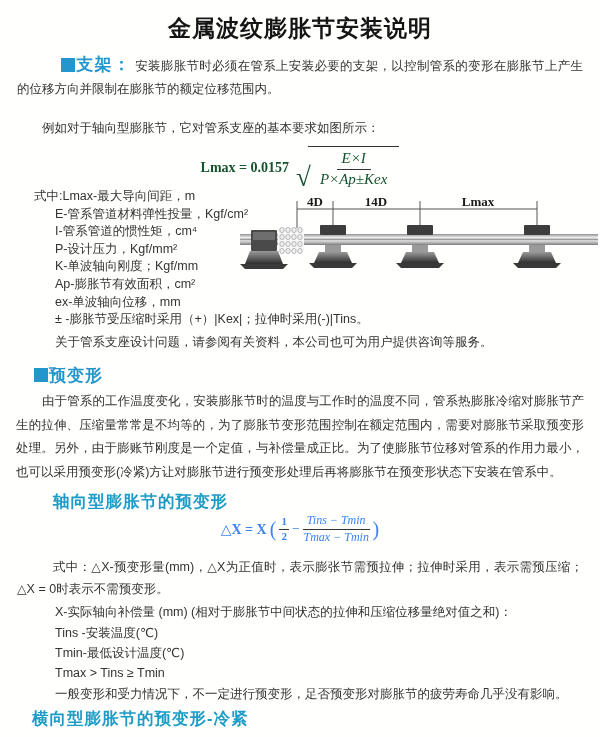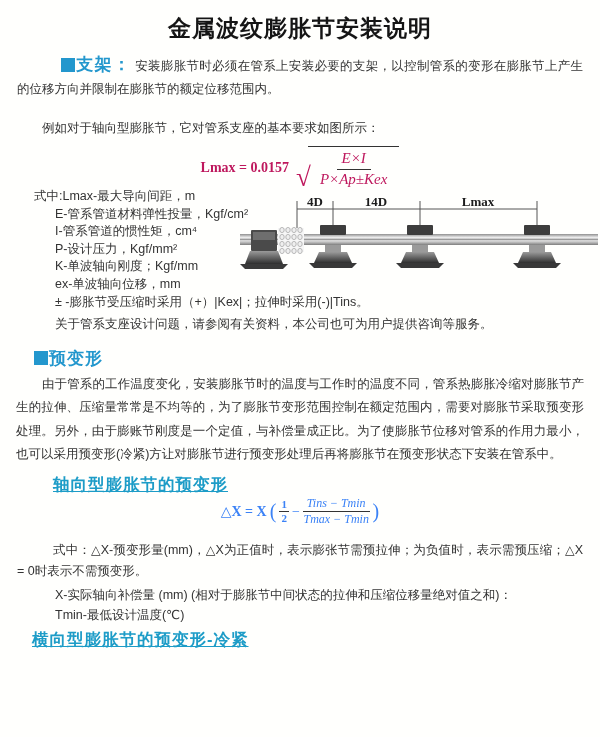--- a/index.html
+++ b/index.html
@@ -43,21 +43,21 @@
     font-size:17px;font-weight:600;
     letter-spacing:1px;
     margin-right:4px;
   }
   .p2{text-indent:25px;margin-top:16px;}
   
   .formula1{
     margin-top:6px;
     text-align:center;
     font-family:"Liberation Serif","DejaVu Serif",serif;
-    font-size:14px;font-weight:bold;color:#be185d;
+    font-size:14px;font-weight:bold;color:#14532d;
     height:38px;
   }
   .f1-inner{display:inline-flex;align-items:center;}
   .rad{display:inline-flex;align-items:flex-end;margin-left:7px;}
   .rad-sign{font-size:27px;font-weight:normal;line-height:0.9;margin-right:-3px;}
   .rad-body{border-top:1.3px solid #333;padding:2px 7px 0 7px;}
   .frac{display:inline-flex;flex-direction:column;align-items:center;
         font-style:italic;font-weight:normal;font-size:15px;line-height:1.3;}
   .frac .num{padding:0 5px;border-bottom:1px solid #333;}
   .frac .den{padding:0 5px;}
@@ -76,21 +76,21 @@
   }
   .sec-head .sq{
     display:inline-block;width:14px;height:14px;
     background:var(--accent);vertical-align:-1px;margin-right:1px;
   }
   .body-just{margin:3px 16px 0 16px;font-size:12.5px;line-height:23.5px;
     text-align:justify;text-indent:26px;}
   .sub-head{
     margin:7px 0 0 53px;
     color:var(--heading2);
-    font-size:16.5px;font-weight:600;letter-spacing:1px;text-decoration:underline;
+    font-size:16.5px;font-weight:600;letter-spacing:1px;
   }
   .sub-head.lateral{margin-left:32px;margin-top:4px;}
   
   .formula-c{
     text-align:center;
     font-family:"Liberation Serif","DejaVu Serif",serif;
     font-size:14px;font-weight:bold;color:#3b82f6;
     height:40px;
   }
   .fc-inner{display:inline-flex;align-items:center;gap:3px;}
@@ -131,20 +131,21 @@
       </span>
     </span>
   </div>
 
   <div class="defs">
     <div class="def-line">式中:Lmax-最大导向间距，m</div>
     <div class="def-line">E-管系管道材料弹性投量，Kgf/cm²</div>
     <div class="def-line">I-管系管道的惯性矩，cm⁴</div>
     <div class="def-line">P-设计压力，Kgf/mm²</div>
     <div class="def-line">K-单波轴向刚度；Kgf/mm</div>
+    <div class="def-line">Ap-膨胀节有效面积，cm²</div>
     <div class="def-line">ex-单波轴向位移，mm</div>
     <div class="def-line">± -膨胀节受压缩时采用（+）|Kex|；拉伸时采用(-)|Tins。</div>
     <div class="def-line note">关于管系支座设计问题，请参阅有关资料，本公司也可为用户提供咨询等服务。</div>
   </div>
 
   <div class="diagram">
     <svg width="358" height="96" viewBox="0 0 358 96">
       <defs>
         <linearGradient id="pipeG" x1="0" y1="0" x2="0" y2="1">
           <stop offset="0" stop-color="#8f8f8f"></stop>
@@ -240,22 +241,25 @@
       </span>
       <span class="pmid">−</span>
       <span class="ifrac">
         <span class="num">Tins − Tmin</span>
         <span>Tmax − Tmin</span>
       </span>
       <span class="paren">)</span>
     </span>
   </div>
 
-  <p class="axial-para">式中：△X-预变形量(mm)，△X为正值时，表示膨张节需预拉伸；为负值时，表示需预压缩；△X = 0时表示不需预变形。</p>
+  <p class="axial-para">式中：△X-预变形量(mm)，△X为正值时，表示膨张节需预拉伸；拉伸时采用，表示需预压缩；△X = 0时表示不需预变形。</p>
 
   <div class="plain-lines">
     <div>X-实际轴向补偿量 (mm) (相对于膨胀节中间状态的拉伸和压缩位移量绝对值之和)：</div>
+    <div>Tins -安装温度(℃)</div>
     <div>Tmin-最低设计温度(℃)</div>
+    <div>Tmax &gt; Tins ≥ Tmin</div>
+    <div>一般变形和受力情况下，不一定进行预变形，足否预变形对膨胀节的疲劳寿命几乎没有影响。</div>
   </div>
 
   <div class="sub-head lateral">横向型膨胀节的预变形-冷紧</div>
 
 </div>
 
 </body></html>

